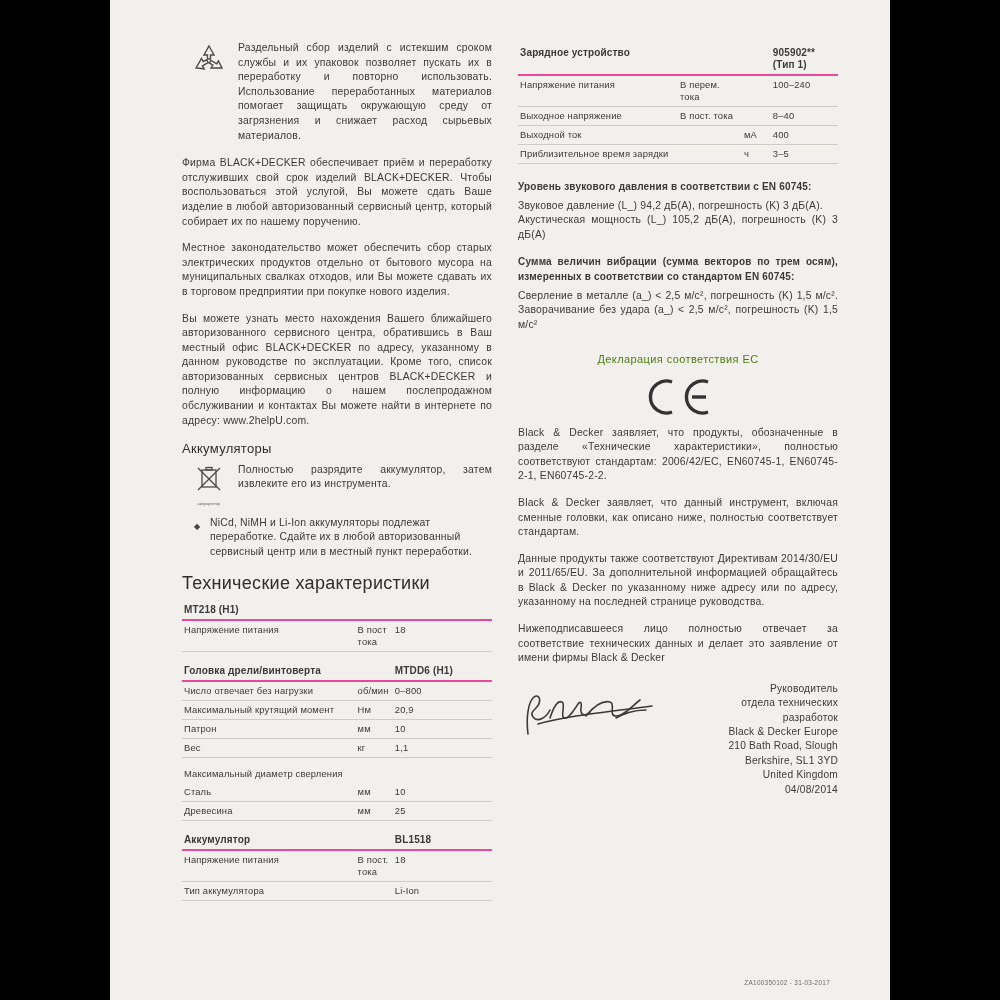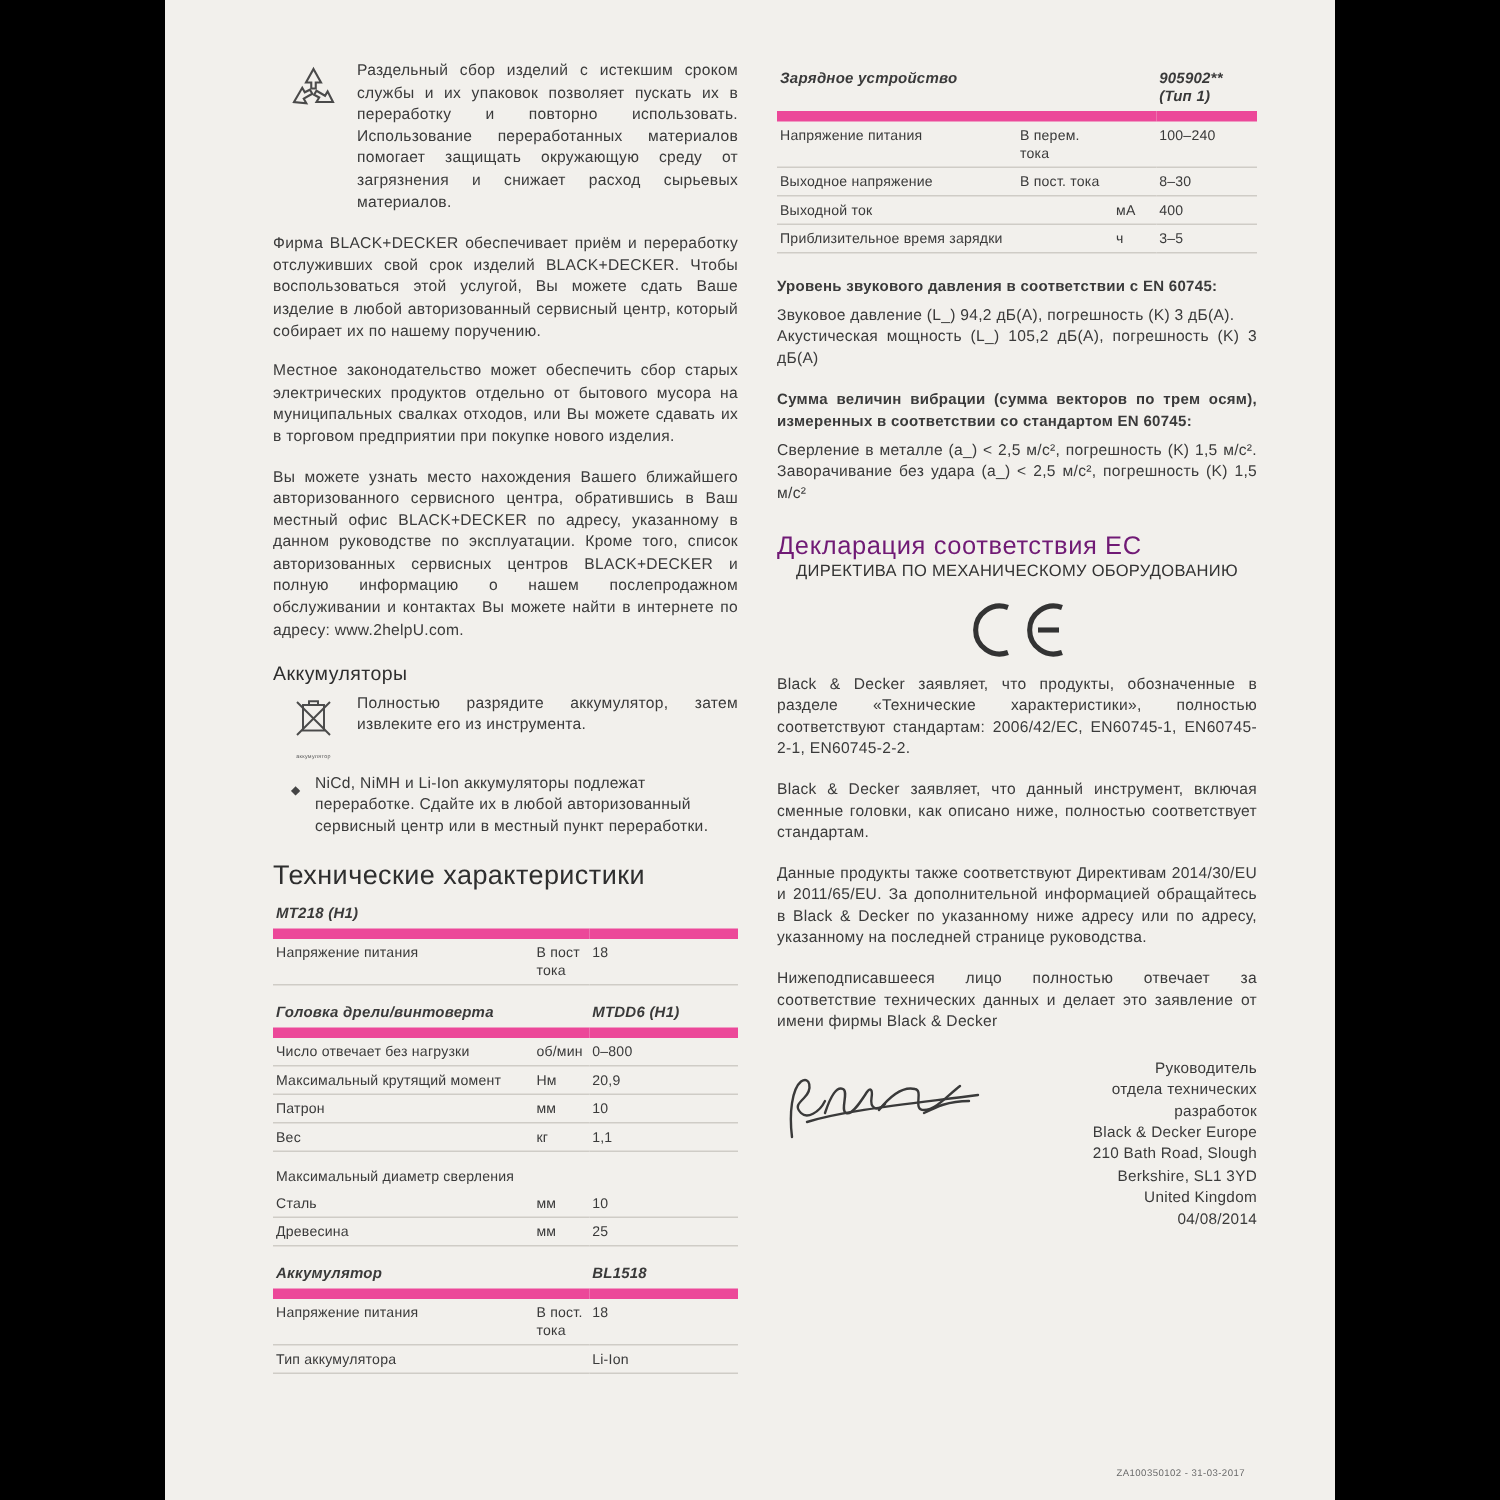--- a/index.html
+++ b/index.html
@@ -99,23 +99,22 @@
   }
   table.spec td {
     padding: 3px 2px 3px 2px;
     border-bottom: 1px solid #cfccc6;
     vertical-align: top;
     letter-spacing: 0.15px;
   }
   table.spec tr.head td {
     font-weight: bold;
     font-size: 10px;
-    border-bottom: 7px solid #ec4899;
+    border-bottom: 2px solid #ec4899;
     padding-top: 6px;
-    font-style: italic;
   }
   table.spec tr.noline td { border-bottom: none; }
   table.spec tr.gap td {
     border-bottom: none;
     height: 7px;
     padding: 0;
   }
   td.c-name { width: 56%; }
   td.c-unit { width: 12%; }
   td.c-val  { width: 32%; }
@@ -124,24 +123,25 @@
   .charger-table td.c-sub { width: 20%; }
   .charger-table td.c-unit { width: 9%; }
   .charger-table td.c-val { width: 21%; }
 
   .bold-lead {
     font-weight: bold;
     font-size: 10px;
     margin: 0 0 4px 0;
   }
   .ec-title {
-    font-size: 17px;
+    text-align: center;
+    font-size: 11px;
     margin: 20px 0 2px 0;
     letter-spacing: 0.4px;
-    color: #701a75;
+    color: #4d7c0f;
   }
   .ec-sub {
     text-align: center;
     font-size: 11px;
     line-height: 14px;
     margin: 0 0 10px 0;
     color: #333;
   }
   .ce-wrap {
     text-align: center;
@@ -318,21 +318,21 @@
         <tr>
             <td class="c-name">Напряжение питания</td>
             <td class="c-sub">В перем. тока</td>
             <td class="c-unit"></td>
             <td class="c-val">100–240</td>
           </tr>
         <tr>
             <td class="c-name">Выходное напряжение</td>
             <td class="c-sub">В пост. тока</td>
             <td class="c-unit"></td>
-            <td class="c-val">8–30</td>
+            <td class="c-val">8–40</td>
           </tr>
         <tr>
             <td class="c-name">Выходной ток</td>
             <td class="c-sub"></td>
             <td class="c-unit">мА</td>
             <td class="c-val">400</td>
           </tr>
         <tr>
             <td class="c-name">Приблизительное время зарядки</td>
             <td class="c-sub"></td>
@@ -347,21 +347,20 @@
       <p style="white-space:pre-line">Звуковое давление (L_) 94,2 дБ(А), погрешность (K) 3 дБ(А).
 Акустическая мощность (L_) 105,2 дБ(А), погрешность (K) 3 дБ(А)</p>
     </div>
 
     <div class="blk">
       <p class="bold-lead">Сумма величин вибрации (сумма векторов по трем осям), измеренных в соответствии со стандартом EN 60745:</p>
       <p>Сверление в металле (a_) &lt; 2,5 м/с², погрешность (K) 1,5 м/с². Заворачивание без удара (a_) &lt; 2,5 м/с², погрешность (K) 1,5 м/с²</p>
     </div>
 
     <div class="ec-title">Декларация соответствия ЕС</div>
-    <div class="ec-sub">ДИРЕКТИВА ПО МЕХАНИЧЕСКОМУ ОБОРУДОВАНИЮ</div>
 
     <div class="ce-wrap">
       <svg width="72" height="44" viewBox="0 0 72 44">
         <g fill="none" stroke="#333" stroke-width="3.4">
           <path d="M30 7 A16 16 0 1 0 30 37"></path>
           <path d="M66 7 A16 16 0 1 0 66 37"></path>
           <path d="M50 22 H64"></path>
         </g>
       </svg>
     </div>

